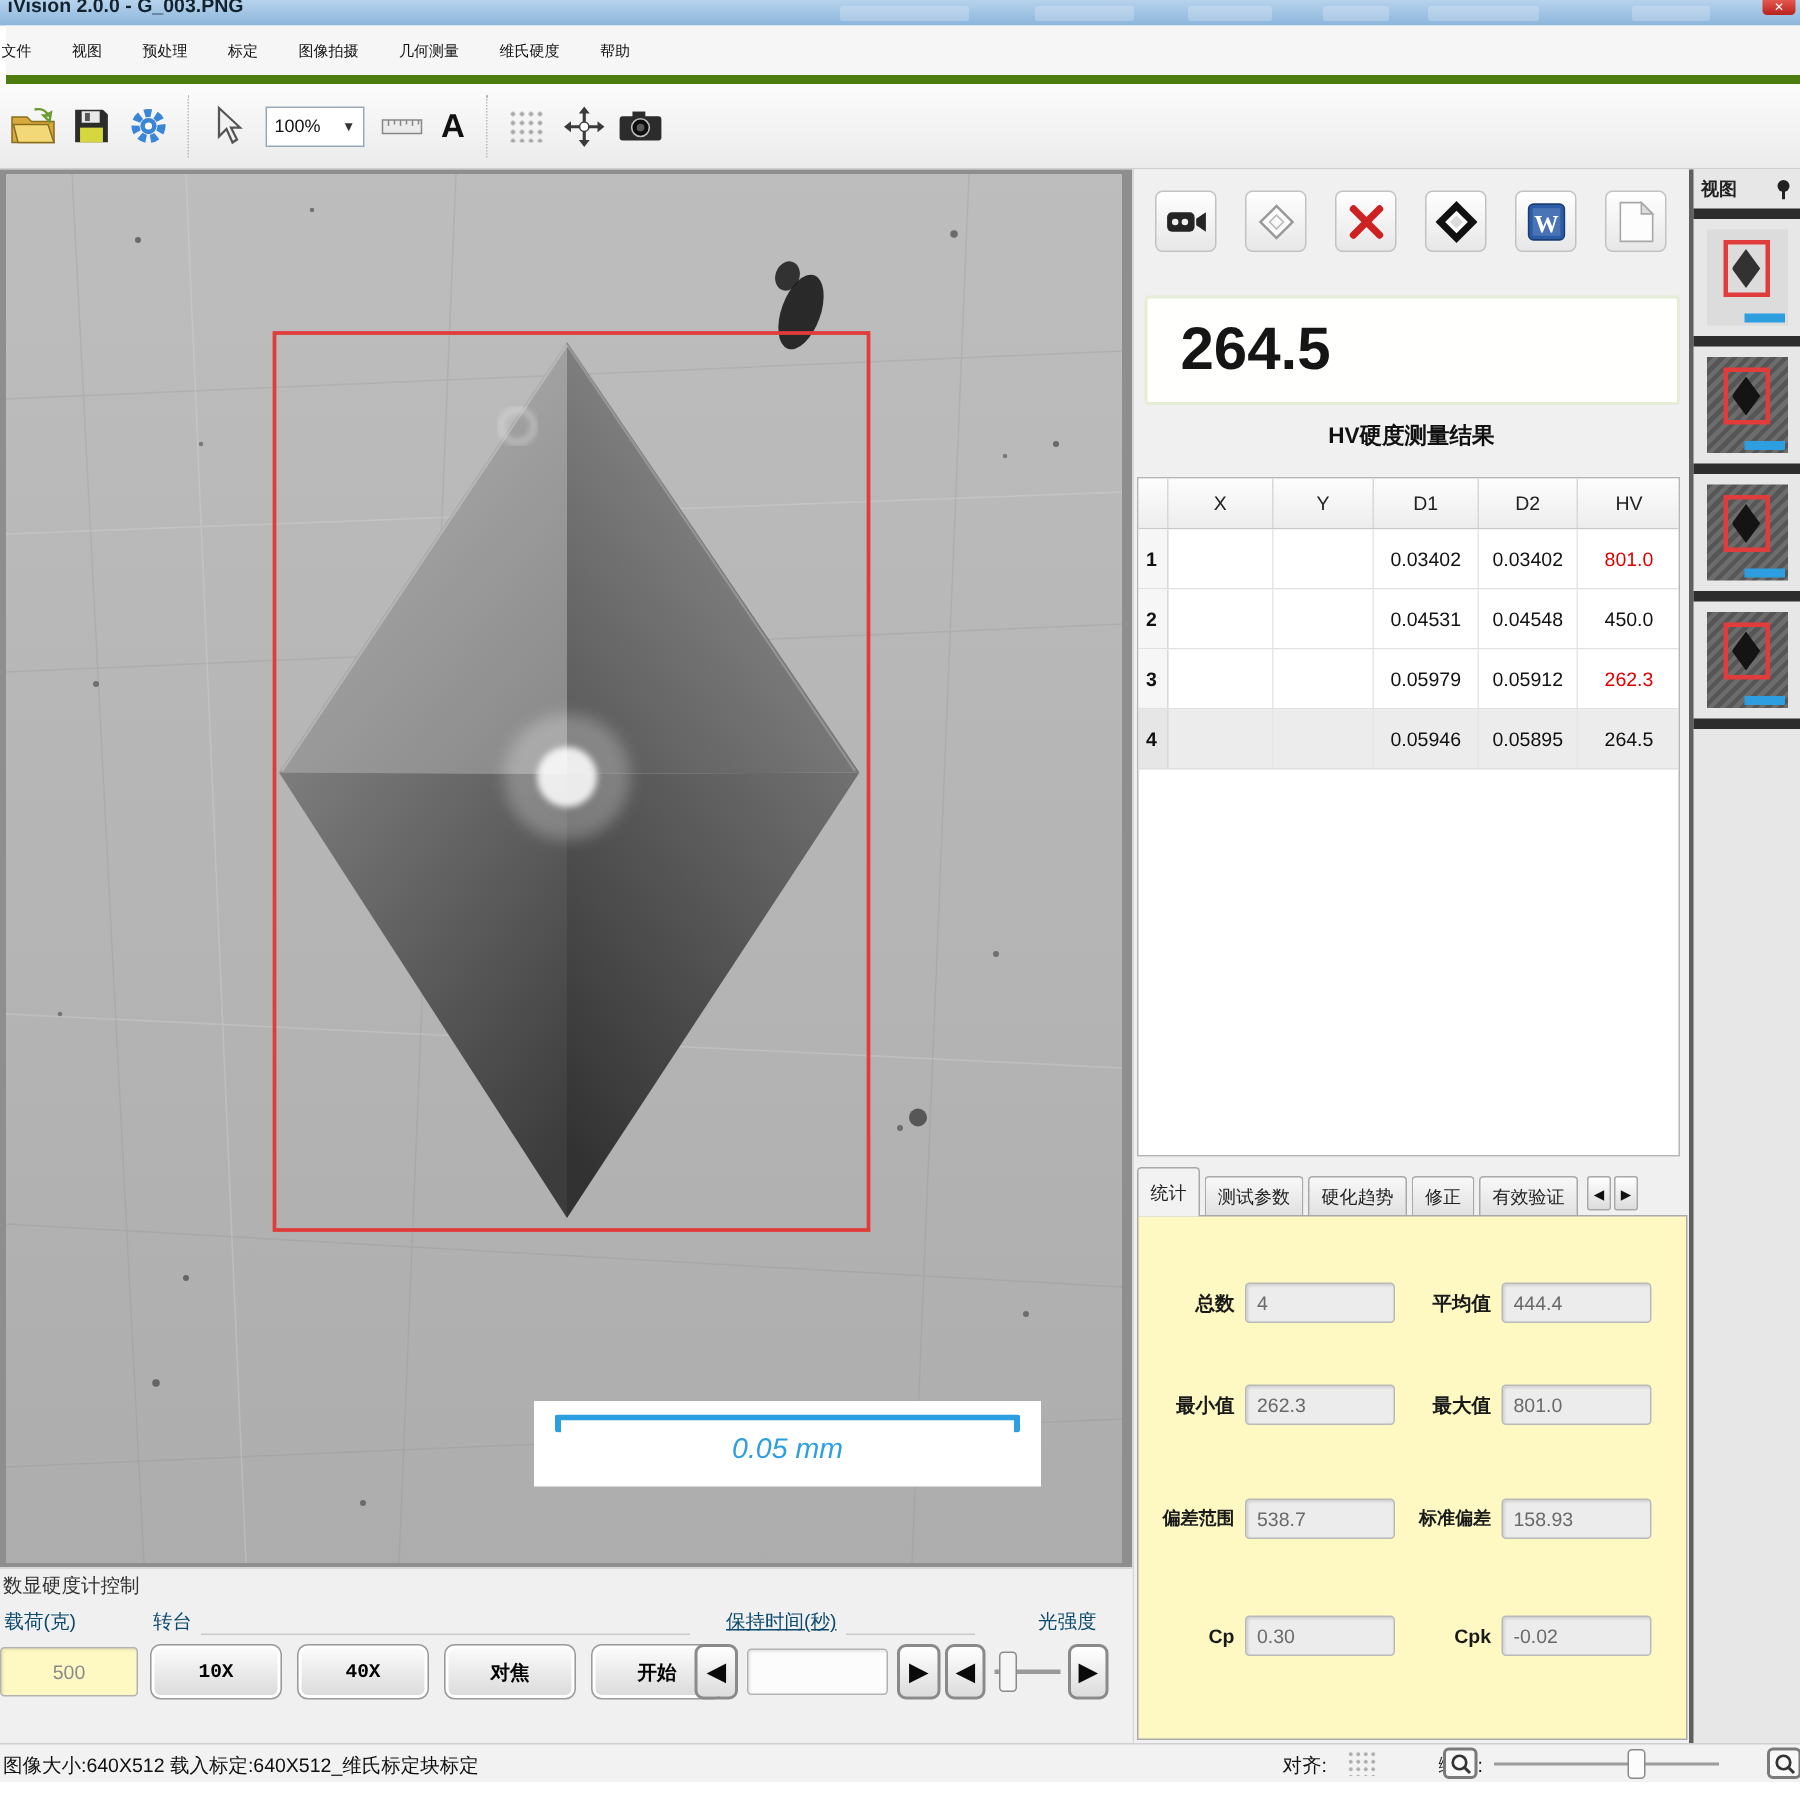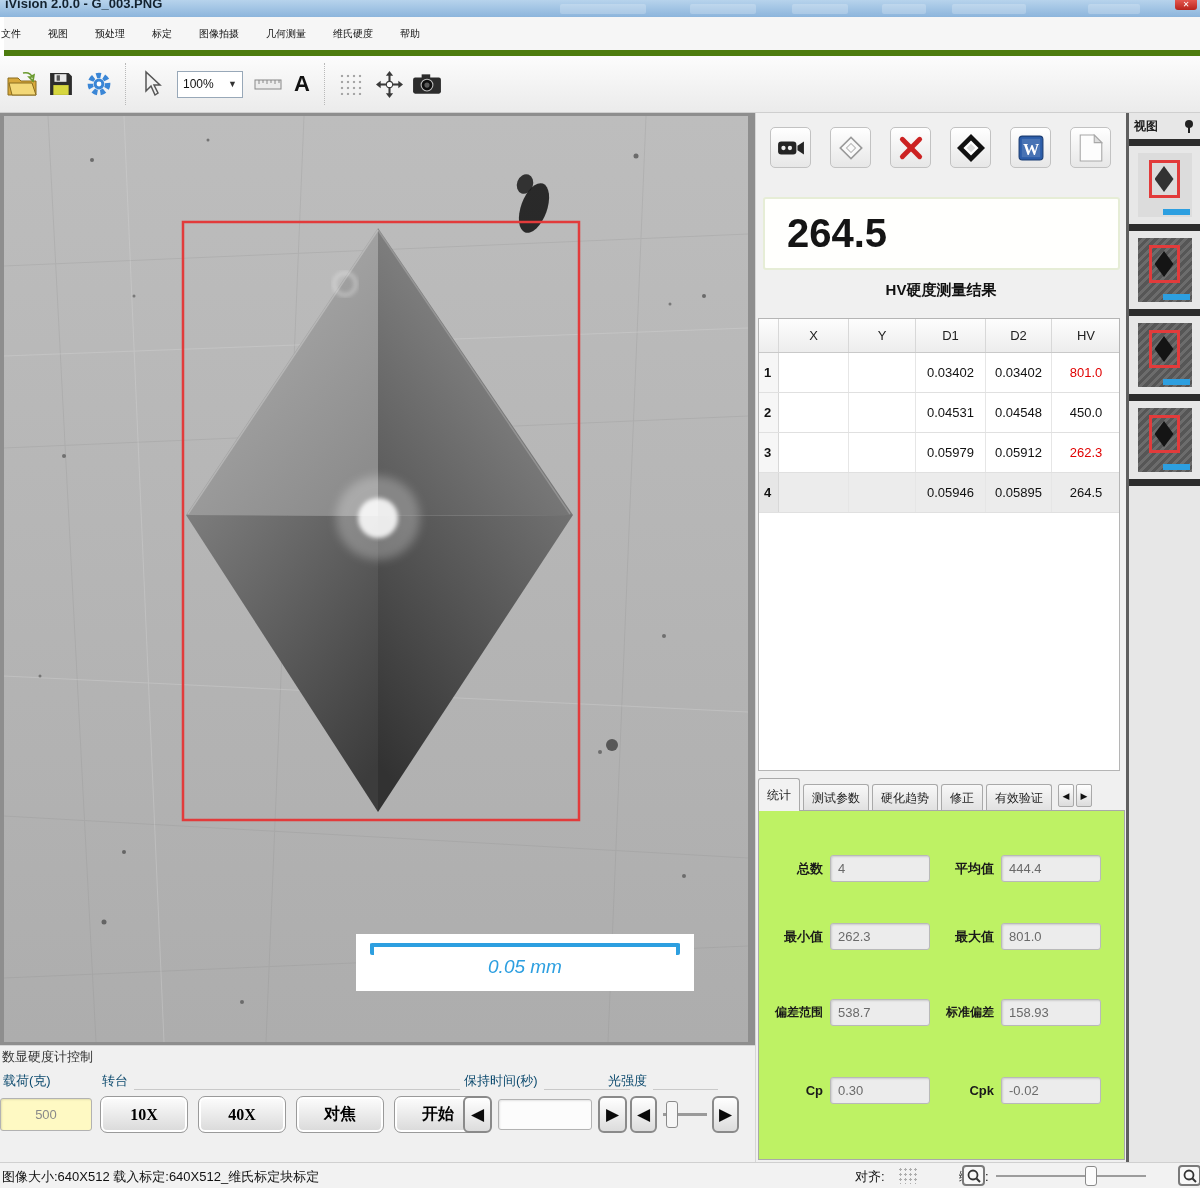--- a/index.html
+++ b/index.html
@@ -63,21 +63,21 @@
   .tabbar { position:absolute; left:2px; top:665px; height:33px; display:flex; align-items:flex-end; width:366px; }
   .tabs-list { display:flex; align-items:flex-end; }
   .tab { height:27px; padding:0 8px; display:flex; align-items:center; font-size:12px; white-space:nowrap;
     background:linear-gradient(#f8f8f8,#e0e0e0); border:1px solid #a9a9a9; border-bottom:none;
     border-radius:3px 3px 0 0; margin-right:3px; color:#222; }
   .tab.active { height:33px; background:#f2f2f2; position:relative; z-index:2; }
   .tab-scrolls { display:flex; gap:2px; margin-left:3px; margin-bottom:4px; }
   .tab-scroll { width:16px; height:23px; border:1px solid #a9a9a9; background:linear-gradient(#fff,#dcdcdc);
     display:flex; align-items:center; justify-content:center; font-size:9px; border-radius:2px; }
   
-  .stats-panel { position:absolute; left:2px; top:697px; width:367px; height:350px; background:#bef264; border:1px solid #a9a9a9; }
+  .stats-panel { position:absolute; left:2px; top:697px; width:367px; height:350px; background:#fef9c3; border:1px solid #a9a9a9; }
   .field { position:absolute; display:flex; align-items:center; }
   .flabel { font-size:13px; font-weight:bold; color:#1a1a1a; text-align:right; margin-right:7px; }
   .w1 { width:58px; } .w2 { width:55px; }
   .finput { width:100px; height:27px; background:#ececec; border:1px solid #b9b9b9; border-radius:3px;
     box-shadow:inset 1px 1px 2px rgba(0,0,0,.13); display:flex; align-items:center; padding-left:7px;
     font-size:13px; color:#6a6a6a; }
   
   .thumb-panel { position:absolute; left:1126px; top:113px; width:74px; height:1049px; background:#e7e7e7; border-left:3px solid #5f5f5f; }
   .thumb-head { height:26px; display:flex; align-items:center; justify-content:space-between; padding:0 5px;
     font-size:12px; font-weight:bold; color:#222; }
@@ -96,21 +96,21 @@
   .bottom-panel { position:absolute; left:0; top:1045px; width:755px; height:117px; background:#f0f0f0; border-top:1px solid #d6d6d6; }
   .bp-title { position:absolute; left:2px; top:2px; font-size:13px; color:#333; }
   .grp { position:absolute; top:26px; display:flex; align-items:flex-end; gap:6px; font-size:13px; color:#0c4a6e; }
   .grp-line { height:1px; background:#c9c9c9; flex:1; }
   .load-input { position:absolute; left:0; top:52px; width:92px; height:33px; background:#fef9c3;
     border:1px solid #b2b2b2; border-radius:3px; box-shadow:inset 1px 1px 2px rgba(0,0,0,.1);
     display:flex; align-items:center; justify-content:center; font-size:13px; color:#8a8a8a; }
   .turn-row { position:absolute; left:100px; top:50px; display:flex; gap:10px; }
   .turn-btn { width:88px; height:37px; border:1px solid #9a9a9a; border-radius:7px;
     background:linear-gradient(#fdfdfd,#d9d9d9); box-shadow:inset 0 0 0 2px #fff;
-    font-size:16px; font-weight:bold; font-family:Liberation Serif, serif;text-align:center; }
+    font-size:13px; font-weight:bold; font-family:Liberation Mono, monospace;text-align:center; }
   .arrow-btn { position:absolute; top:50px; width:29px; height:37px; border:2px solid #8a8a8a; border-radius:6px;
     background:linear-gradient(#fff,#dcdcdc); display:flex; align-items:center; justify-content:center;
     font-size:17px; color:#0a0a0a; }
   .hold-input { position:absolute; left:498px; top:53px; width:94px; height:31px; background:#fcfcfc;
     border:1px solid #b2b2b2; border-radius:3px; box-shadow:inset 1px 1px 2px rgba(0,0,0,.1);
     font-size:13px; color:#555; display:flex; align-items:center; padding-left:6px; }
   .light-slider { position:absolute; left:661px; top:50px; width:48px; height:37px; }
   .light-slider .track { position:absolute; left:2px; top:17px; width:44px; height:3px; background:#9a9a9a; }
   .light-slider .lthumb { position:absolute; left:5px; top:5px; width:12px; height:27px; background:#f6f6f6;
     border:1px solid #8a8a8a; border-radius:3px; }
@@ -518,29 +518,29 @@
       <span>转台</span>
       <span class="grp-line"></span>
     </div>
     <div class="turn-row" id="turnrow">
         <button class="turn-btn">10X</button>
         <button class="turn-btn">40X</button>
         <button class="turn-btn">对焦</button>
         <button class="turn-btn">开始</button>
       </div>
 
-    <div class="grp" style="left:464px;width:166px;">
+    <div class="grp" style="left:484px;width:166px;text-decoration:underline;">
       <span>保持时间(秒)</span>
       <span class="grp-line"></span>
     </div>
     <div class="arrow-btn" style="left:463px;">◀</div>
     <div class="hold-input"></div>
     <div class="arrow-btn" style="left:598px;">▶</div>
 
-    <div class="grp" style="left:608px;width:110px;">
+    <div class="grp" style="left:621px;width:110px;flex-direction:column;">
       <span>光强度</span>
       <span class="grp-line"></span>
     </div>
     <div class="arrow-btn" style="left:630px;width:27px;">◀</div>
     <div class="light-slider">
       <div class="track"></div>
       <div class="lthumb"></div>
     </div>
     <div class="arrow-btn" style="left:712px;width:27px;">▶</div>
   </div>

